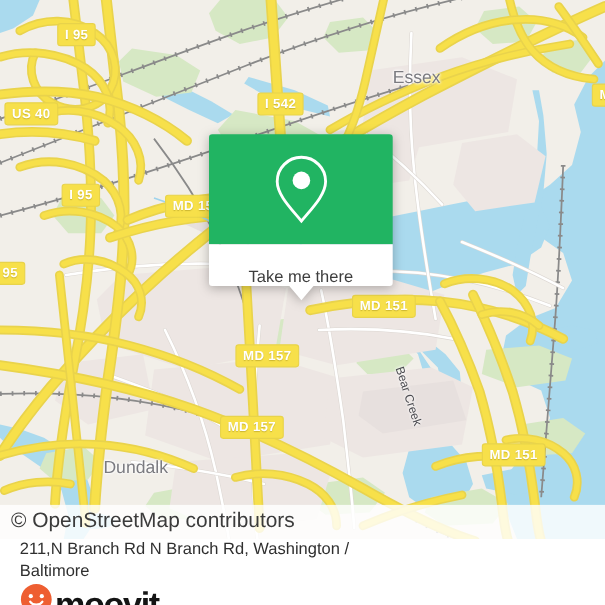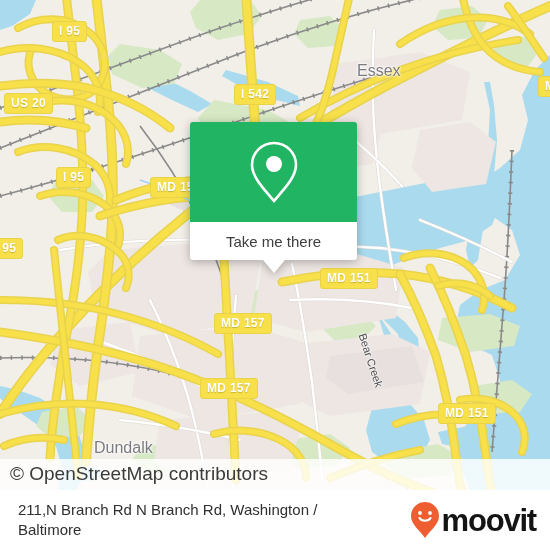--- a/index.html
+++ b/index.html
@@ -64,38 +64,39 @@
     filter:drop-shadow(0 2px 5px rgba(0,0,0,.28));
   }
   #popup .card-top{
     background:#21B462;height:100px;
     border-radius:3px 3px 0 0;
     display:flex;align-items:center;justify-content:center;
   }
   #popup .card-bottom{
     background:#ffffff;height:38px;
     border-radius:0 0 3px 3px;
-    display:flex;align-items:center;justify-content:center;
+    display:flex;align-items:flex-end;justify-content:center;
     color:#3d3d3d;font-size:15px;
   }
   #popup .pointer{
     position:absolute;left:50%;margin-left:-11px;top:138px;
     width:0;height:0;
     border-left:11px solid transparent;
     border-right:11px solid transparent;
     border-top:13px solid #ffffff;
   }
 
   
   #footer{
     position:absolute;left:0;top:490px;width:550px;height:60px;
     background:#ffffff;
-    display:flex;align-items:center;justify-content:space-between;
+    display:flex;justify-content:space-between;
     box-sizing:border-box;
     padding:0 14px 0 18px;
+    flex-direction:column;
   }
   #footer .addr{
     color:#2f2f2f;font-size:15px;line-height:20px;
     max-width:360px;
   }
   #footer .logo{
     display:flex;align-items:center;gap:2px;
   }
   #footer .logo .wordmark{
     color:#141414;font-size:31px;font-weight:bold;
@@ -308,32 +309,32 @@
         <path class="mjc" stroke-width="8" d="M214,434 C236,428 260,430 280,440 C296,448 306,462 306,478"></path>
         <path class="mj" stroke-width="5" d="M214,434 C236,428 260,430 280,440 C296,448 306,462 306,478"></path>
 
         <path class="st" d="M140,180 C170,190 200,204 226,222"></path>
         <path class="st" d="M250,196 C268,214 284,234 296,256"></path>
       </g>
     </svg>
 
     <div class="shield" style="left:52px;top:21px;">I 95</div>
     <div class="shield" style="left:234px;top:84px;">I 542</div>
-    <div class="shield" style="left:4px;top:93px;">US 20</div>
+    <div class="shield" style="left:4px;top:93px;">US 40</div>
     <div class="shield" style="left:56px;top:167px;">I 95</div>
     <div class="shield" style="left:150px;top:177px;">MD 150</div>
     <div class="shield" style="left:-12px;top:238px;">I 95</div>
     <div class="shield" style="left:320px;top:268px;">MD 151</div>
     <div class="shield" style="left:214px;top:313px;">MD 157</div>
     <div class="shield" style="left:200px;top:378px;">MD 157</div>
     <div class="shield" style="left:438px;top:403px;">MD 151</div>
     <div class="shield" style="left:538px;top:76px;">MD 150</div>
 
     <div class="placename" style="left:357px;top:62px;">Essex</div>
-    <div class="placename" style="left:94px;top:439px;">Dundalk</div>
+    <div class="placename" style="left:94px;top:417px;">Dundalk</div>
 
     <div class="waterlabel" style="left:368px;top:332px;transform:rotate(72deg);transform-origin:left top;">Bear Creek</div>
 
     <div id="attribution">© OpenStreetMap contributors</div>
   </div>
 
   <div id="popup">
     <div class="card-top">
       <svg width="52" height="66" viewBox="0 0 52 66">
         <path d="M26 4 C13.8 4 4 13.8 4 26 C4 38 16 50 26 62 C36 50 48 38 48 26 C48 13.8 38.2 4 26 4 Z" fill="none" stroke="#ffffff" stroke-width="2.6"></path>

